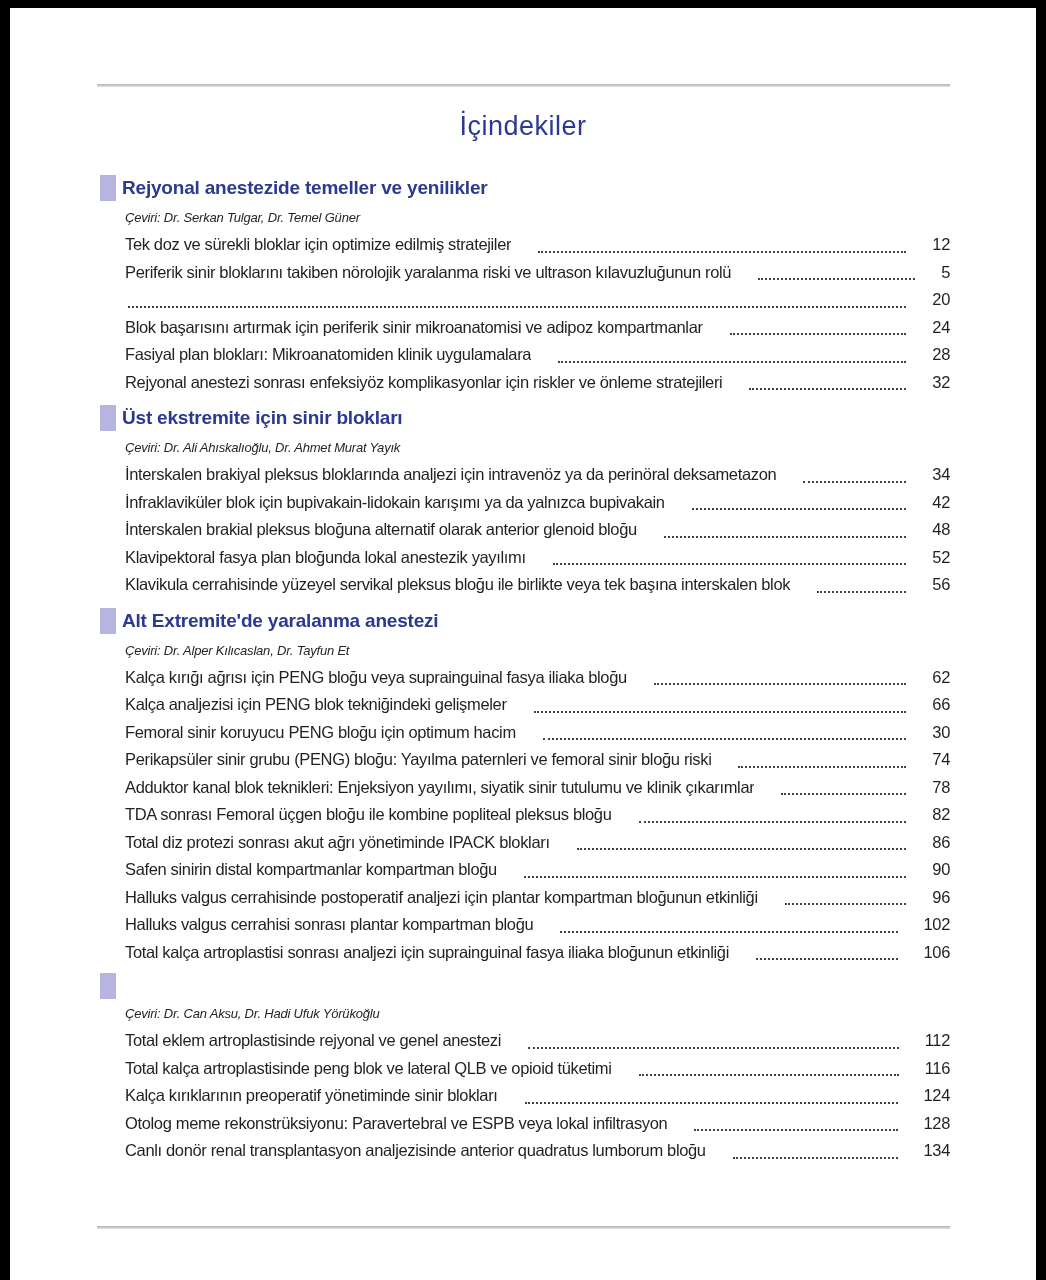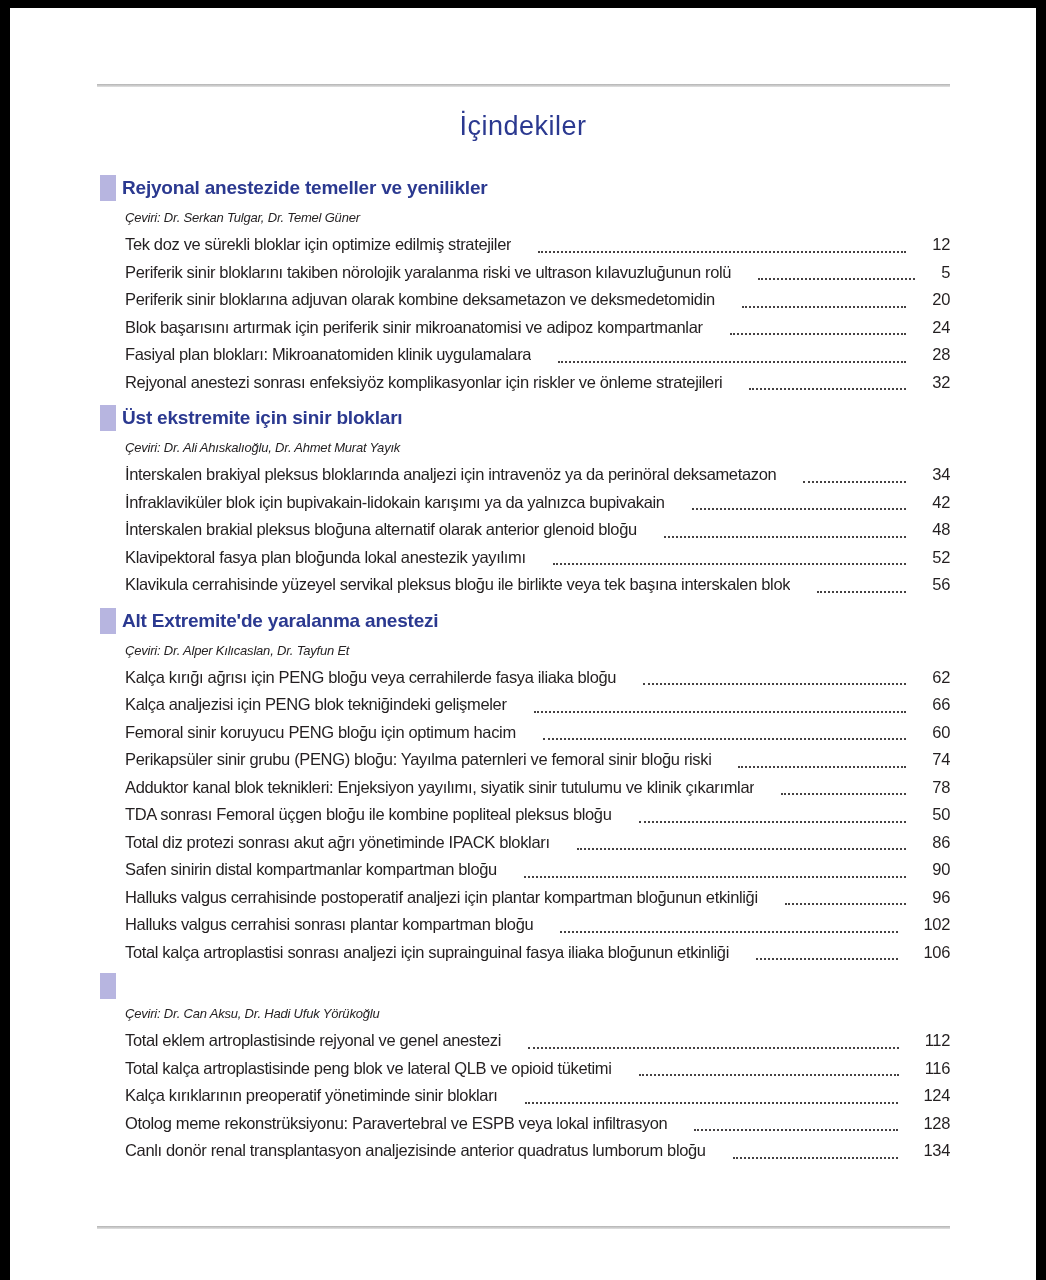--- a/index.html
+++ b/index.html
@@ -124,21 +124,20 @@
           <span class="entry-text">Tek doz ve sürekli bloklar için optimize edilmiş stratejiler</span>
           <span class="leader"></span>
           <span class="page-num">12</span>
         </div>
         <div class="entry">
           <span class="entry-text">Periferik sinir bloklarını takiben nörolojik yaralanma riski ve ultrason kılavuzluğunun rolü</span>
           <span class="leader"></span>
           <span class="page-num">5</span>
         </div>
         <div class="entry">
-          <span class="entry-text">Periferik sinir bloklarına adjuvan olarak kombine deksametazon ve deksmedetomidin</span>
           <span class="leader"></span>
           <span class="page-num">20</span>
         </div>
         <div class="entry">
           <span class="entry-text">Blok başarısını artırmak için periferik sinir mikroanatomisi ve adipoz kompartmanlar</span>
           <span class="leader"></span>
           <span class="page-num">24</span>
         </div>
         <div class="entry">
           <span class="entry-text">Fasiyal plan blokları: Mikroanatomiden klinik uygulamalara</span>
@@ -183,48 +182,48 @@
           <span class="page-num">56</span>
         </div>
       </section>
       <section class="toc-section">
         <div class="section-heading-row">
           <span class="marker"></span>
           <h2 class="section-heading">Alt Extremite'de yaralanma anestezi</h2>
         </div>
         <p class="translators">Çeviri: Dr. Alper Kılıcaslan, Dr. Tayfun Et</p>
         <div class="entry">
-          <span class="entry-text">Kalça kırığı ağrısı için PENG bloğu veya cerrahilerde fasya iliaka bloğu</span>
+          <span class="entry-text">Kalça kırığı ağrısı için PENG bloğu veya suprainguinal fasya iliaka bloğu</span>
           <span class="leader"></span>
           <span class="page-num">62</span>
         </div>
         <div class="entry">
           <span class="entry-text">Kalça analjezisi için PENG blok tekniğindeki gelişmeler</span>
           <span class="leader"></span>
           <span class="page-num">66</span>
         </div>
         <div class="entry">
           <span class="entry-text">Femoral sinir koruyucu PENG bloğu için optimum hacim</span>
           <span class="leader"></span>
-          <span class="page-num">60</span>
+          <span class="page-num">30</span>
         </div>
         <div class="entry">
           <span class="entry-text">Perikapsüler sinir grubu (PENG) bloğu: Yayılma paternleri ve femoral sinir bloğu riski</span>
           <span class="leader"></span>
           <span class="page-num">74</span>
         </div>
         <div class="entry">
           <span class="entry-text">Adduktor kanal blok teknikleri: Enjeksiyon yayılımı, siyatik sinir tutulumu ve klinik çıkarımlar</span>
           <span class="leader"></span>
           <span class="page-num">78</span>
         </div>
         <div class="entry">
           <span class="entry-text">TDA sonrası Femoral üçgen bloğu ile kombine popliteal pleksus bloğu</span>
           <span class="leader"></span>
-          <span class="page-num">50</span>
+          <span class="page-num">82</span>
         </div>
         <div class="entry">
           <span class="entry-text">Total diz protezi sonrası akut ağrı yönetiminde IPACK blokları</span>
           <span class="leader"></span>
           <span class="page-num">86</span>
         </div>
         <div class="entry">
           <span class="entry-text">Safen sinirin distal kompartmanlar kompartman bloğu</span>
           <span class="leader"></span>
           <span class="page-num">90</span>

